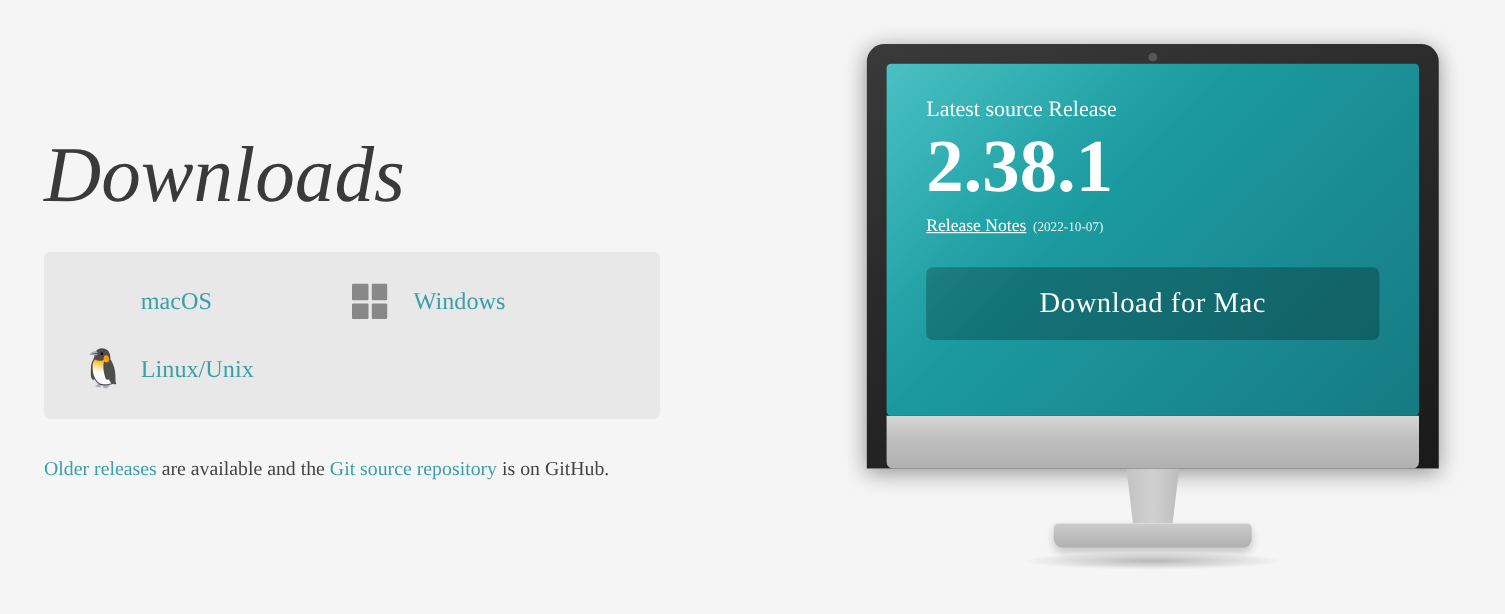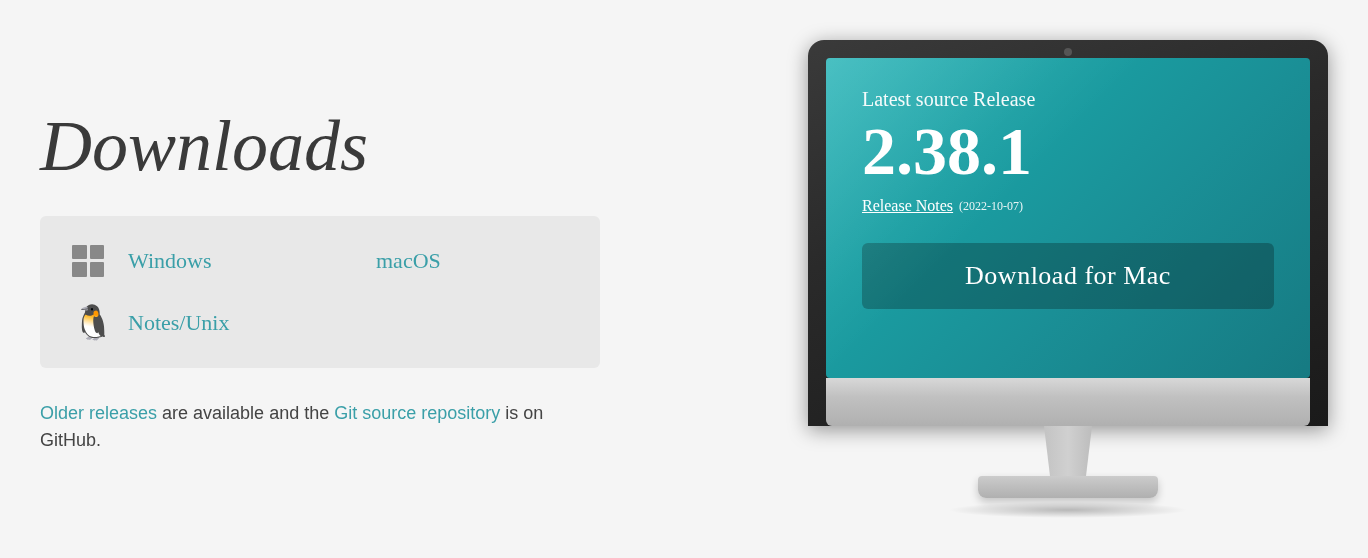--- a/index.html
+++ b/index.html
@@ -66,33 +66,33 @@
     }
     
     .linux-icon {
       font-size: 34px;
       color: #888;
     }
     .bottom-text {
       font-size: 18px;
       color: #444;
       line-height: 1.5;
-      font-family: Liberation Sans, sans-serif;
+      font-family: Liberation Serif, serif;
     }
     .bottom-text a, .link-teal {
       color: #3a9fa8;
       text-decoration: none;
       cursor: pointer;
     }
 
     
     .right-section {
       flex: 0 0 560px;
       display: flex;
-      justify-content: flex-end;
+      justify-content: center;
       align-items: center;
     }
     .imac-container {
       position: relative;
       width: 520px;
     }
     
     .imac-frame {
       background: linear-gradient(160deg, #3a3a3a 0%, #2a2a2a 40%, #1a1a1a 100%);
       border-radius: 16px 16px 0 0;
@@ -235,41 +235,41 @@
 </head>
 <body>
 
 <div class="page-container">
 
   <div class="left-section">
 
     <h1 class="page-title">Downloads</h1>
 
     <div class="os-panel">
+
+      <div class="os-item">
+        <div class="os-icon apple-icon"></div>
+        <span class="os-label">macOS</span>
+      </div>
 
       <div class="os-item">
         <div class="os-icon">
           <div class="win-flag">
             <div class="win-flag-quad tl"></div>
             <div class="win-flag-quad tr"></div>
             <div class="win-flag-quad bl"></div>
             <div class="win-flag-quad br"></div>
           </div>
         </div>
         <span class="os-label">Windows</span>
       </div>
 
       <div class="os-item">
-        <div class="os-icon apple-icon"></div>
-        <span class="os-label">macOS</span>
-      </div>
-
-      <div class="os-item">
         <div class="os-icon linux-icon">🐧</div>
-        <span class="os-label">Notes/Unix</span>
+        <span class="os-label">Linux/Unix</span>
       </div>
 
     </div>
 
     <div class="bottom-text">
       <a class="link-teal">Older releases</a><span> are available and the </span><a class="link-teal">Git source repository</a><span> is on GitHub.</span>
     </div>
 
   </div>
 

